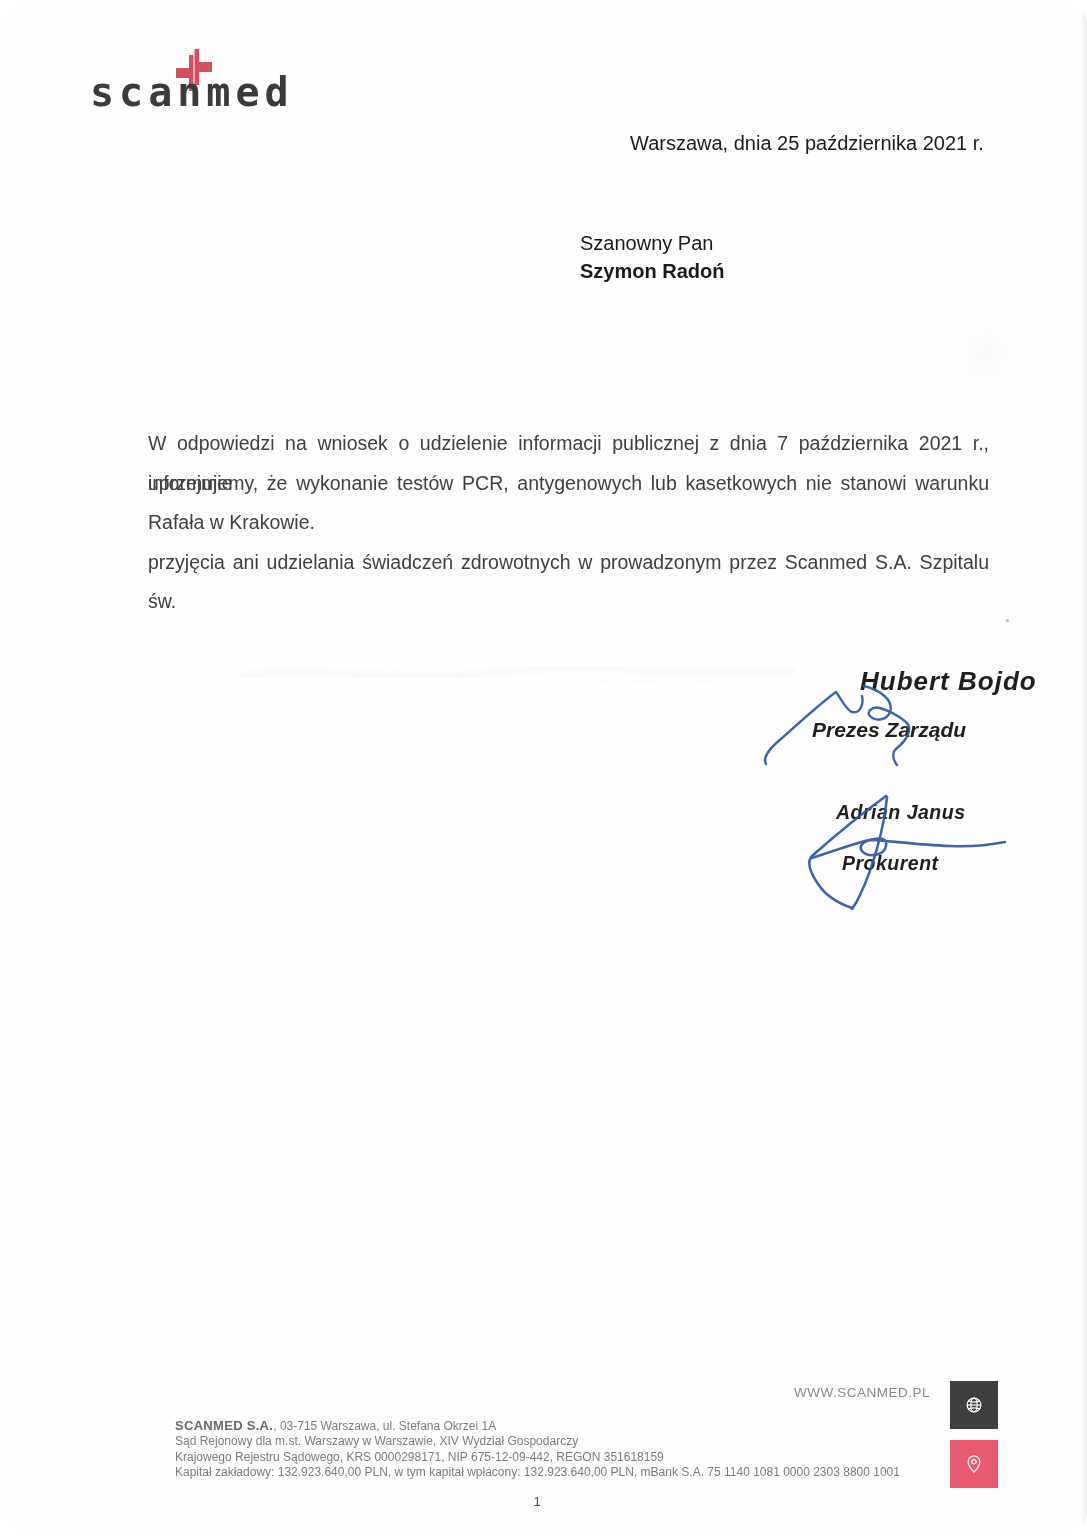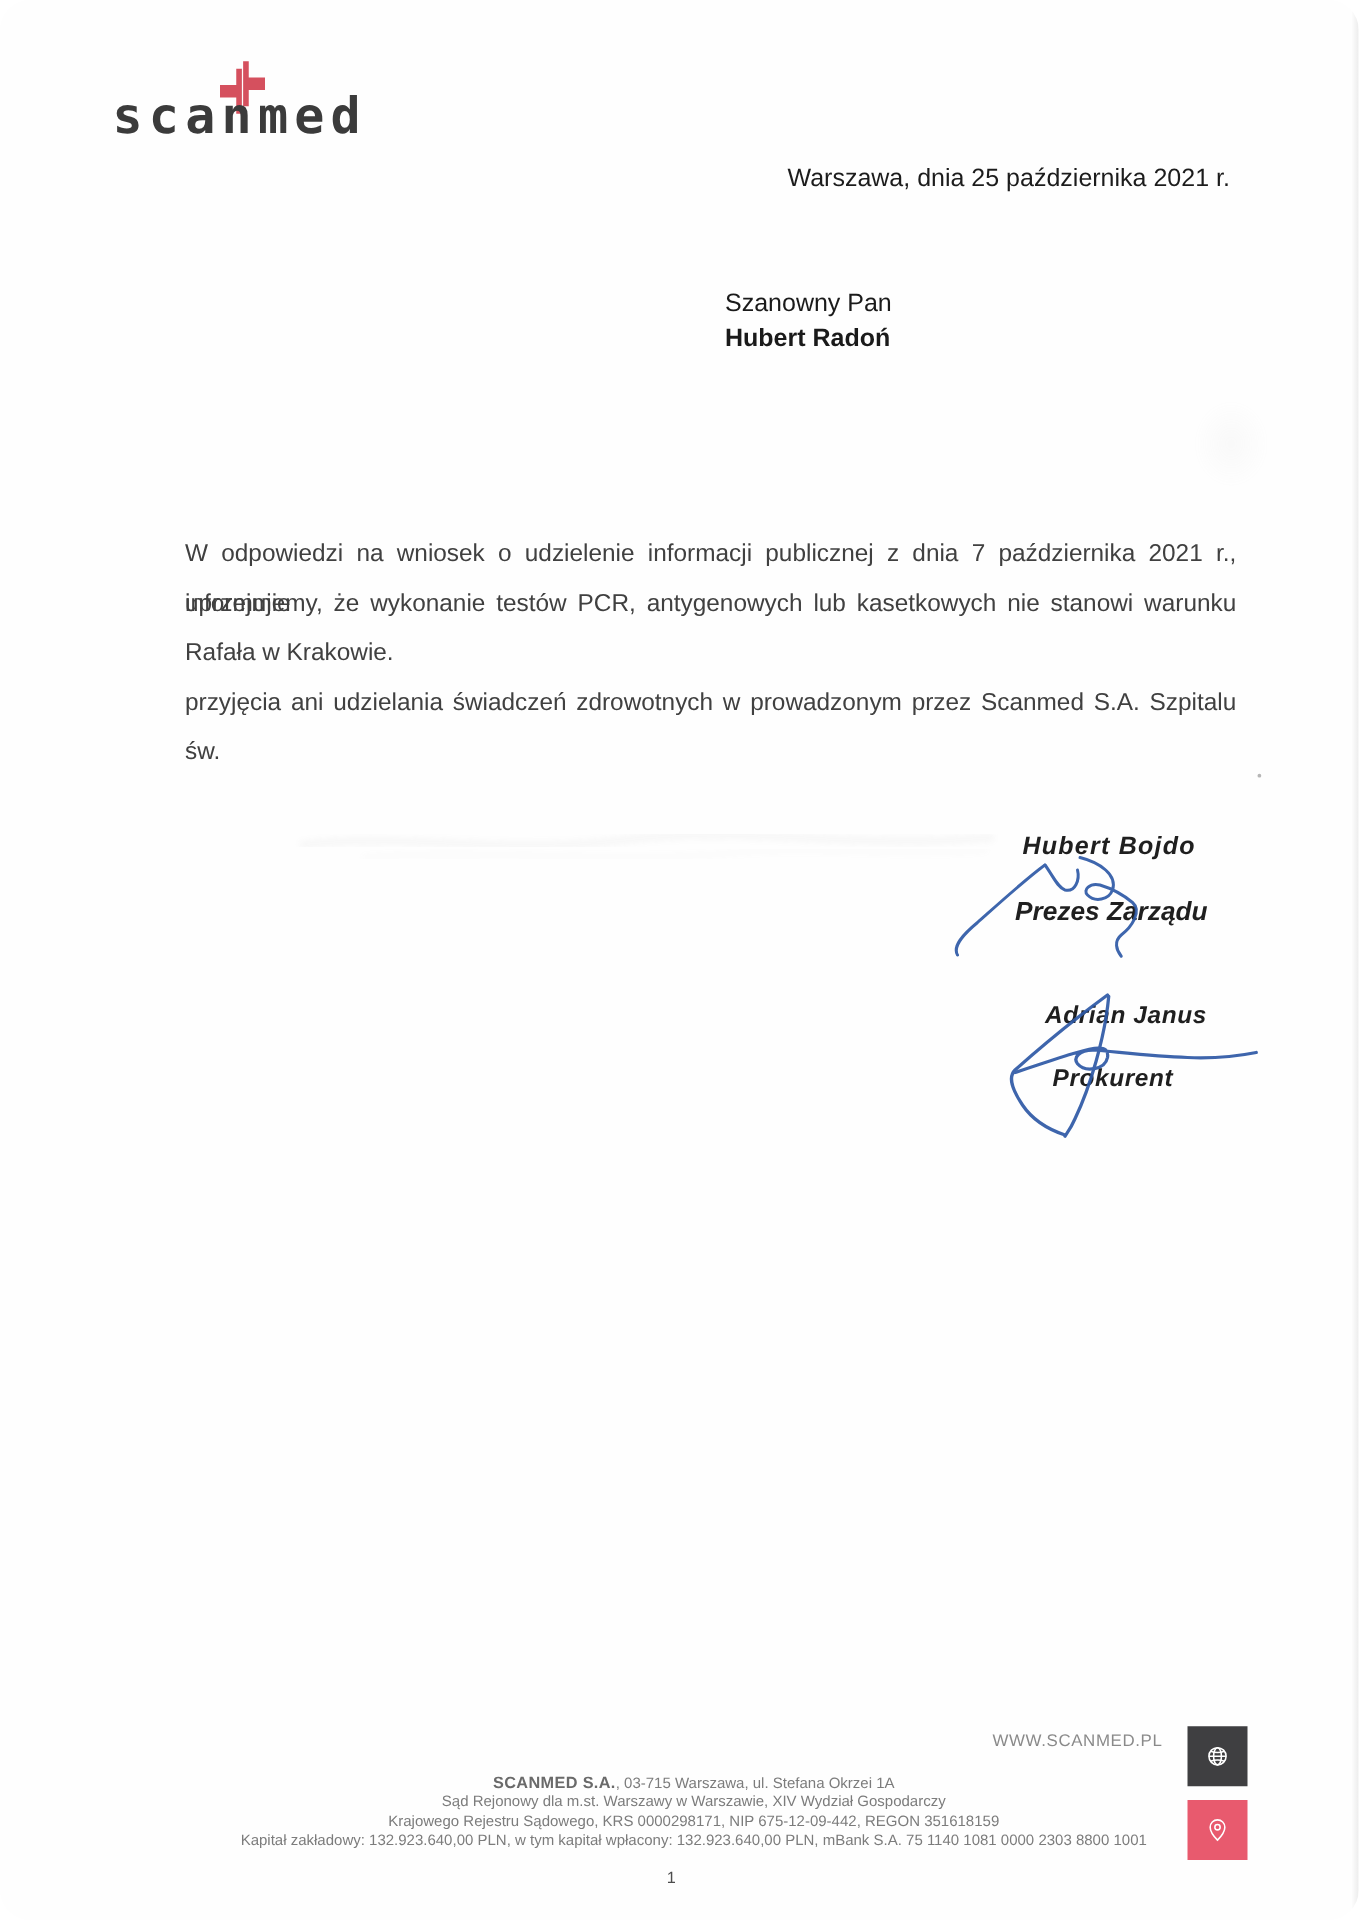--- a/index.html
+++ b/index.html
@@ -21,36 +21,36 @@
   .dateline{position:absolute;left:630px;top:132px;font-size:20px;color:#1c1c1c;}
   
   .recipient{position:absolute;left:580px;top:229px;font-size:20px;line-height:28px;color:#1a1a1a;}
   .recipient .name{font-weight:700;}
   
   .body-text{position:absolute;left:122px;top:424px;width:841px;font-size:19.5px;color:#404040;margin-left:26px;}
   .body-line{line-height:39.6px;height:39.6px;text-align:justify;}
   .body-line.just{text-align-last:justify;}
   
   .sig-name,.sig-title{position:absolute;font-style:italic;color:#1f1f1f;white-space:nowrap;}
-  .sig1-name{left:818px;top:666px;font-size:20px;font-weight:600;letter-spacing:1px;font-style:italic;}
+  .sig1-name{left:860px;top:666px;font-size:26px;font-weight:600;letter-spacing:1px;font-style:italic;}
   .sig1-title{left:812px;top:718px;font-size:21px;font-weight:600;}
   .sig2-name{left:836px;top:801px;font-size:19.5px;font-weight:700;letter-spacing:0.5px;}
   .sig2-title{left:842px;top:852px;font-size:19.5px;font-weight:700;letter-spacing:0.5px;}
   .pen-overlay{position:absolute;left:750px;top:630px;width:280px;height:300px;z-index:5;}
   
   .ghost-smudge{position:absolute;left:230px;top:648px;width:580px;height:50px;opacity:0.5;}
   .faint-patch{position:absolute;left:955px;top:320px;width:60px;height:70px;
     background:radial-gradient(ellipse at center,#bdbdbd 0%,rgba(189,189,189,0) 70%);
     opacity:0.08;filter:blur(3px);}
   .tiny-dot{position:absolute;left:1006px;top:619px;width:3px;height:3px;border-radius:50%;
     background:#7a7a7a;opacity:0.55;}
   
   .footer-website{position:absolute;right:157px;top:1385px;font-size:13.5px;
     letter-spacing:0.5px;color:#8a8a8a;}
-  .footer-block{position:absolute;right:152px;top:1418px;width:760px;text-align:center;
+  .footer-block{position:absolute;right:152px;top:1418px;width:760px;text-align:left;
     font-size:12px;line-height:15.3px;color:#7c7c7c;}
   .footer-block .company{font-weight:700;font-size:13px;color:#6a6a6a;letter-spacing:0.3px;}
   .footer-icon{position:absolute;left:950px;width:48px;height:48px;display:flex;
     align-items:center;justify-content:center;}
   .footer-icon.globe{top:1381px;background:#3f3f41;}
   .footer-icon.pin{top:1440px;background:#e85a6e;}
   .page-number{position:absolute;left:0;top:1494px;width:1074px;text-align:center;
     font-size:13px;color:#4d4d4d;}
 </style>
 </head>
@@ -64,21 +64,21 @@
       <path d="M106.5,3 h4.5 v13 h13 v10 h-13 v13 h-4.5 Z" fill="#d5505e"></path>
     </g>
     <text x="2" y="60" style="font-family:'DejaVu Sans Mono',monospace;font-weight:bold;font-size:40px;
              letter-spacing:5px;fill:#3b3b3b;">scanmed</text>
   </svg>
 
   <div class="dateline">Warszawa, dnia 25 października 2021 r.</div>
 
   <div class="recipient">
     <div>Szanowny Pan</div>
-    <div class="name">Hubert Radoń</div>
+    <div class="name">Szymon Radoń</div>
   </div>
 
   <div class="body-text">
     <div class="body-line just">W odpowiedzi na wniosek o udzielenie informacji publicznej z dnia 7 października 2021 r., uprzejmie</div>
     <div class="body-line just">informujemy, że wykonanie testów PCR, antygenowych lub kasetkowych nie stanowi warunku</div>
     <div class="body-line">Rafała w Krakowie.</div>
     <div class="body-line just">przyjęcia ani udzielania świadczeń zdrowotnych w prowadzonym przez Scanmed S.A. Szpitalu św.</div>
   </div>
 
   <svg class="ghost-smudge" viewBox="0 0 580 50">

